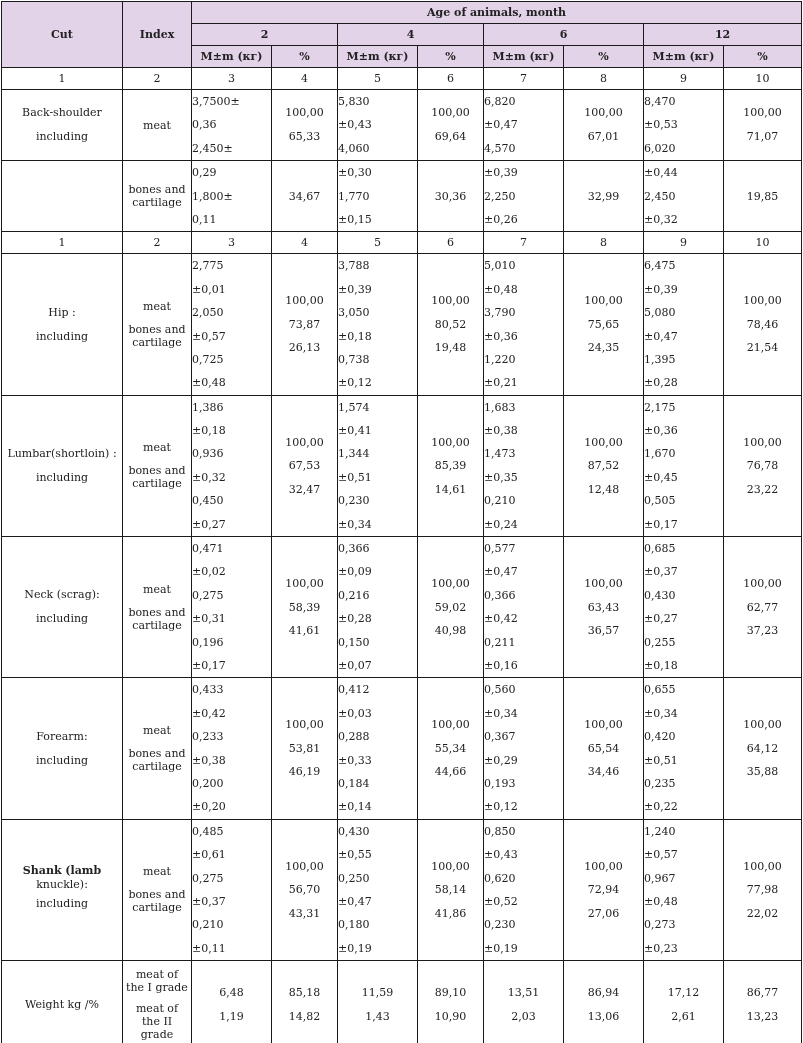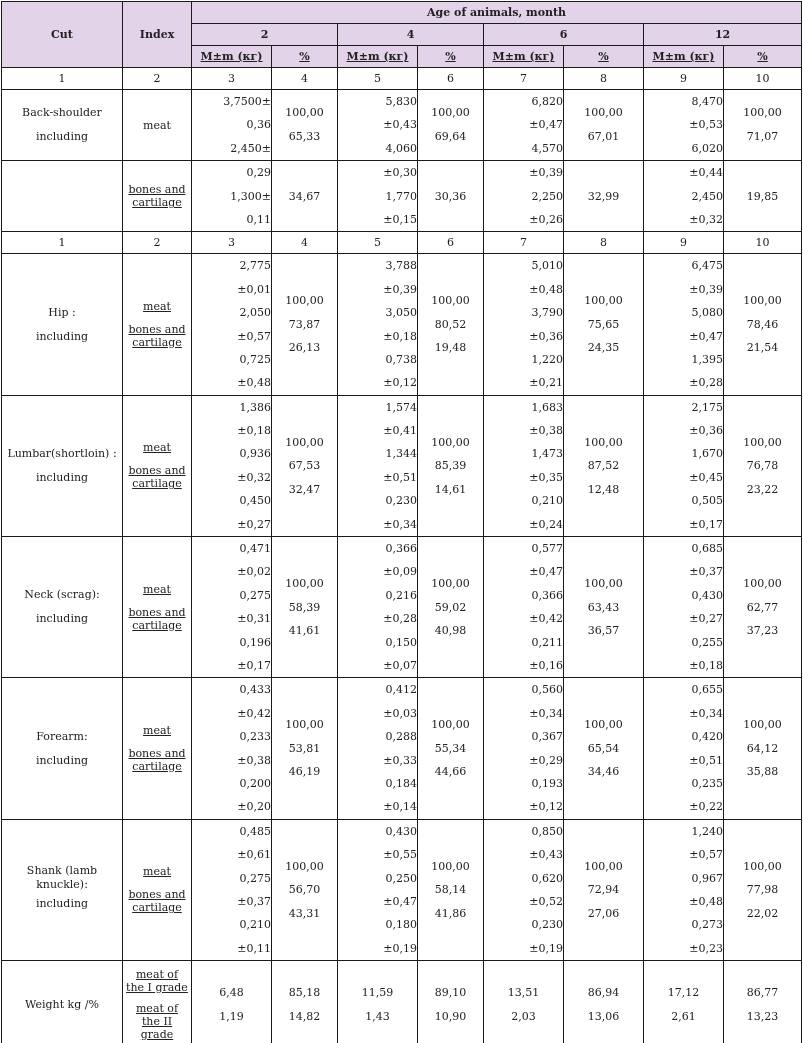--- a/index.html
+++ b/index.html
@@ -15,26 +15,26 @@
   }
   table.main td, table.main th {
     border: 1px solid #1a1a1a;
     text-align: center;
     vertical-align: middle;
     padding: 0;
   }
   th { background: #e3d3e9; font-weight: bold; }
   tr.h1 th { height: 21px; margin-top: 12px; }
   tr.h2 th { height: 21px; }
-  tr.h3 th { height: 21px; text-decoration: underline; }
+  tr.h3 th { height: 21px; }
   tr.num td { height: 21px; }
-  .vals { display: flex; flex-direction: column; align-items: flex-end; }
+  .vals { display: flex; flex-direction: column; align-items: flex-start; }
   .vals span { display: block; height: 23.4px; line-height: 23.4px; }
   .label-block span { display: block; line-height: 24px; text-align: center; }
-  .idx-block span { display: block; line-height: 13px; text-decoration: underline; }
+  .idx-block span { display: block; line-height: 13px; }
   .pct-block span { display: block; line-height: 23.4px; }
 </style>
 </head>
 <body>
 
 <table class="main">
   <colgroup>
     <col style="width:121px">
       <col style="width:69px">
     <col style="width:80px">
@@ -149,21 +149,21 @@
     <td></td>
     <td>
           <div class="idx-block">
       <span>bones and</span>
             <span>cartilage</span>
           </div>
         </td>
     <td>
           <div class="vals">
       <span>0,29</span>
-            <span>1,300±</span>
+            <span>1,800±</span>
             <span>0,11</span>
           </div>
         </td>
     <td>34,67</td>
     <td>
           <div class="vals">
       <span>±0,30</span>
             <span>1,770</span>
             <span>±0,15</span>
           </div>
@@ -538,21 +538,21 @@
             <span>100,00</span>
             <span>64,12</span>
             <span>35,88</span>
           </div>
         </td>
   </tr>
 
   <tr style="height:140px">
     <td>
           <div class="label-block">
-            <span style="line-height: 14px;">Shank (lamb</span>
+            <span style="line-height: 14px; font-weight: bold;">Shank (lamb</span>
             <span style="line-height: 14px;">knuckle):</span>
             <span>including</span>
           </div>
         </td>
     <td>
           <div class="idx-block">
       <span>meat</span>
             <span style="height:10px"></span>
             <span>bones and</span>
             <span>cartilage</span>

